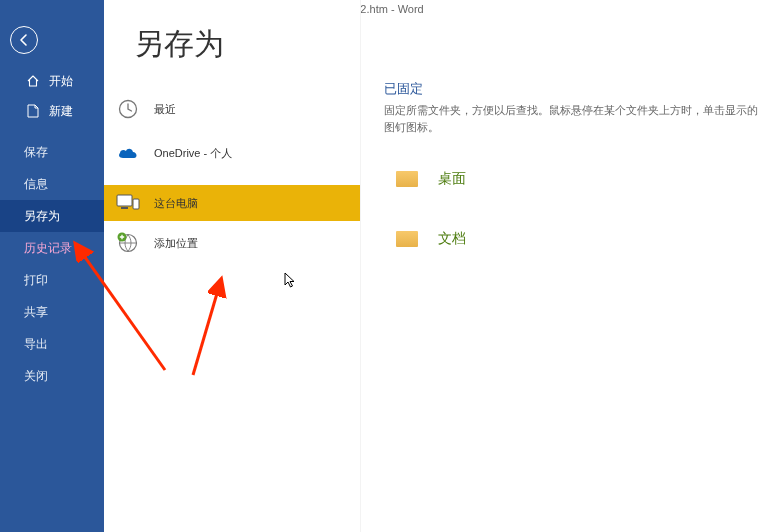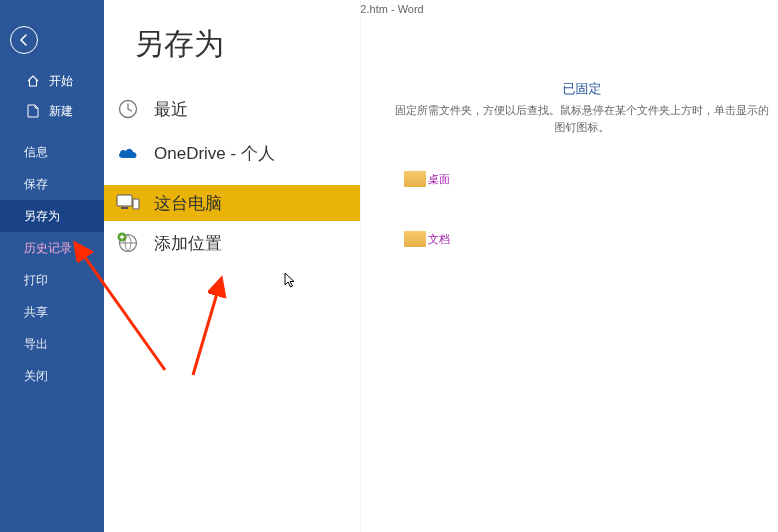--- a/index.html
+++ b/index.html
@@ -96,50 +96,49 @@
     align-items: center;
     height: 36px;
     padding-left: 12px;
     gap: 14px;
     cursor: pointer;
   }
   .loc-item.tall { height: 40px; }
   .loc-item.selected { background: #eab308; }
   .loc-item.sel2 { background: #d3d3d3; }
   .loc-icon { width: 24px; height: 24px; flex: 0 0 24px; display:flex; align-items:center; justify-content:center; }
-  .loc-text { font-size: 17px; color: #333; display:flex; flex-direction:column; }
+  .loc-text { font-size: 11px; color: #333; display:flex; flex-direction:column; }
   .loc-sub { font-size: 11px; color: #999; }
 
   
   .rightcol {
     position: absolute;
-    left: 392px;
+    left: 384px;
     top: 80px;
     width: 380px;
-    text-align: center;
   }
   .sec-head {
     font-size: 13px;
     color: #2B579A;
     margin-bottom: 4px;
   }
   .sec-desc {
     font-size: 11px;
     color: #666;
     line-height: 1.5;
     margin-bottom: 25px;
   }
   .folder-row {
     display: flex;
     align-items: center;
-    gap: 2px;
+    gap: 20px;
     height: 38px;
     padding-left: 12px;
-    font-size: 11px;
-    color: #a21caf;
+    font-size: 14px;
+    color: #4d7c0f;
     cursor: pointer;
   }
   .folder-ic {
     width: 22px; height: 16px;
     background: linear-gradient(#f7c96b,#e8b24a);
     border-radius: 1px;
   }
   .spacer { height: 22px; }
 
   
@@ -176,22 +175,22 @@
   <div class="nav-item">
     <span class="ic">
       <svg width="12" height="14" viewBox="0 0 12 14">
           <path d="M1 1 H8 L11 4 V13 H1 Z M8 1 V4 H11" stroke="#fff" stroke-width="1" fill="none"></path>
         </svg>
     </span>
     <span>新建</span>
   </div>
 
   <div class="nav-group2"></div>
+  <div class="sub-item">保存</div>
   <div class="sub-item">信息</div>
-  <div class="sub-item">保存</div>
   <div class="sub-item active">另存为</div>
   <div class="sub-item disabled">历史记录</div>
   <div class="sub-item">打印</div>
   <div class="sub-item">共享</div>
   <div class="sub-item">导出</div>
   <div class="sub-item">关闭</div>
 </div>
 
 <div class="middle">
   <div class="page-title">另存为</div>

